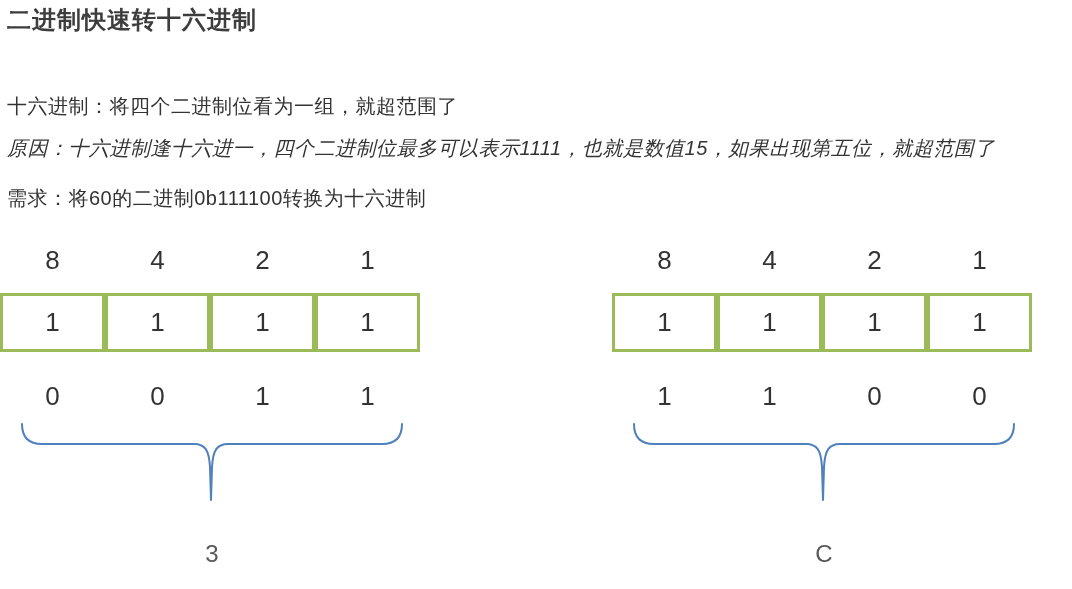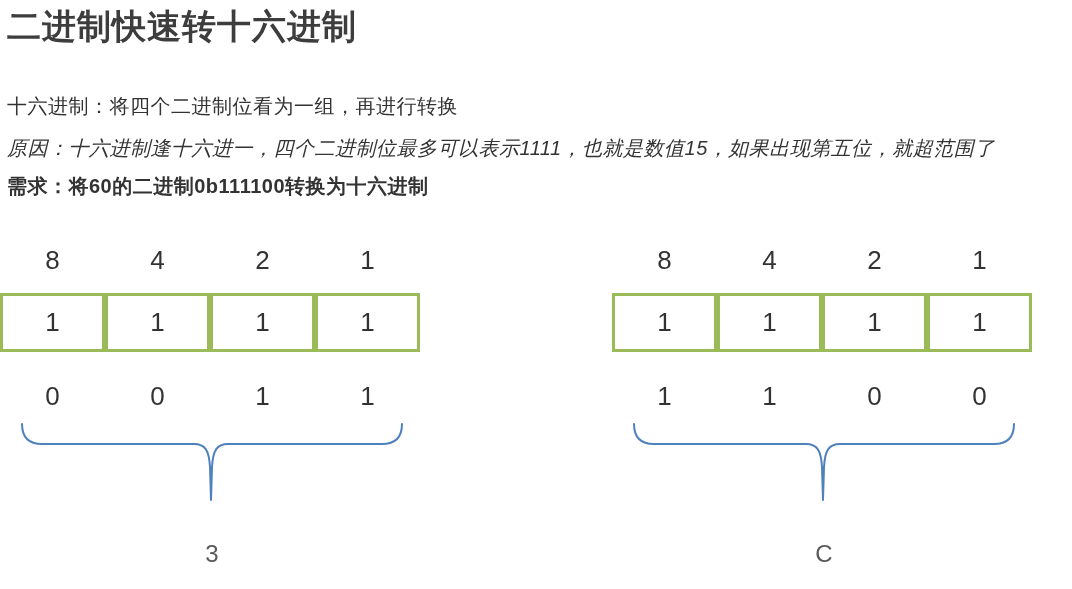--- a/index.html
+++ b/index.html
@@ -11,41 +11,41 @@
     background: #ffffff;
     overflow: hidden;
     font-family: "Liberation Sans", "DejaVu Sans", sans-serif;
   }
 
   .title {
     position: absolute;
     left: 7px;
     top: 6px;
     margin: 0;
-    font-size: 34px;
+    font-size: 24px;
     line-height: 1.2;
     font-weight: 700;
     letter-spacing: 1px;
     color: var(--title, #3d3d3d);
     white-space: nowrap;
   }
 
   .line {
     position: absolute;
     left: 7px;
     margin: 0;
     font-size: 20px;
     line-height: 28px;
     letter-spacing: 0.5px;
     color: var(--text, #333333);
     white-space: nowrap;
   }
   .line1 { top: 92px; }
   .line2 { top: 134px; font-style: italic; }
-  .line3 { top: 172px; font-weight: bold; }
+  .line3 { top: 184px; }
 
   .group {
     position: absolute;
     top: 246px;
     width: 420px;
     height: 330px;
   }
   .g-left  { left: 0; }
   .g-right { left: 612px; }
 
@@ -106,21 +106,21 @@
     color: var(--result, #595959);
   }
 </style>
 </head>
 <body>
 
 <div class="page">
 
   <h1 class="title">二进制快速转十六进制</h1>
 
-  <p class="line line1">十六进制：将四个二进制位看为一组，再进行转换</p>
+  <p class="line line1">十六进制：将四个二进制位看为一组，就超范围了</p>
   <p class="line line2">原因：十六进制逢十六进一，四个二进制位最多可以表示1111，也就是数值15，如果出现第五位，就超范围了</p>
   <p class="line line3">需求：将60的二进制0b111100转换为十六进制</p>
 
   <div class="group g-left">
     <div class="row weights">
       <span>8</span>
       <span>4</span>
       <span>2</span>
       <span>1</span>
     </div>

